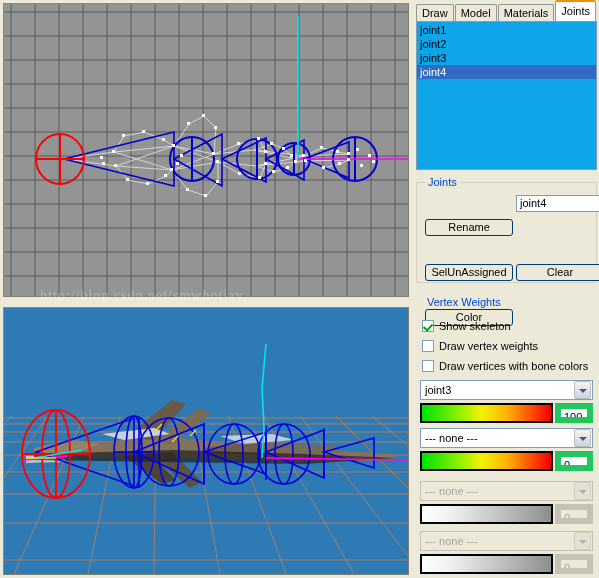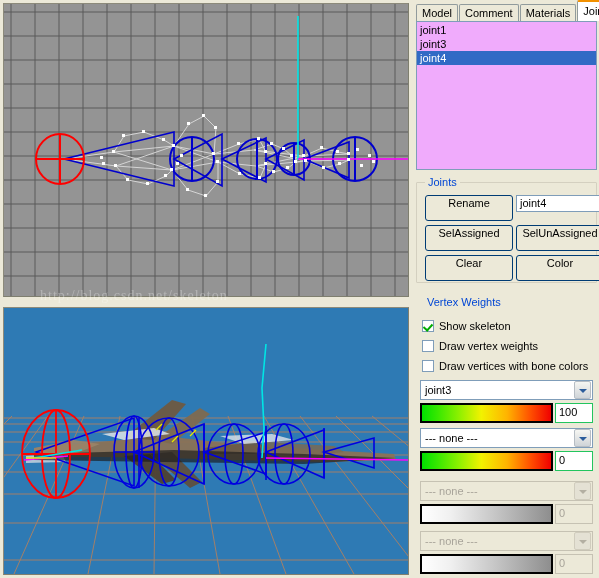--- a/index.html
+++ b/index.html
@@ -93,21 +93,21 @@
     position: relative;
     z-index: 3;
     font-weight: normal;
   }
 
   
   #joint-list {
     position: absolute;
     left: 2px; top: 21px;
     width: 181px; height: 149px;
-    background: #f0abfc;
+    background: #0ea5e9;
     border: 1px solid #7f9db9;
     overflow: hidden;
     padding: 1px 0 0 0;
   }
   .list-item {
     height: 14px;
     line-height: 14px;
     padding-left: 3px;
     font-size: 11px;
     white-space: nowrap;
@@ -141,31 +141,32 @@
 
   
   .btn-grid {
     position: absolute;
     left: 8px; top: 12px;
     display: grid;
     grid-template-columns: 88px 88px;
     grid-gap: 4px 3px;
   }
   .btn {
-    height: 26px;
+    height: 17px;
     line-height: 15px;
     text-align: center;
     font-size: 11px;
     background: #ece9d8;
     border: 1px solid #003c74;
     border-radius: 3px;
     color: #000;
     cursor: default;
     white-space: nowrap;
     overflow: hidden;
+    margin-top: 24px;
   }
   .txtfield {
     height: 17px;
     line-height: 15px;
     background: #fff;
     border: 1px solid #7f9db9;
     padding-left: 3px;
     font-size: 11px;
     color: #000;
     text-align: left;
@@ -259,21 +260,21 @@
       #00e000 0%, #37e800 12%, #8af000 28%,
       #f2f200 46%, #ffb300 66%, #ff5000 84%, #f00000 100%);
   }
   .gradbar.gray {
     background: linear-gradient(to right, #ffffff 0%, #f0f0f0 22%, #c8c8c8 55%, #8e8e8e 100%);
   }
   .valbox {
     width: 38px;
     margin-left: 2px;
     background: #fff;
-    border: 1px solid #22c55e;
+    border: 6px solid #22c55e;
     font-size: 11px;
     line-height: 17px;
     padding-left: 3px;
     color: #000;
     overflow: hidden;
     white-space: nowrap;
   }
   .valbox.disabled { background: #ece9d8; border-color: #c6c2b3; color: #a8a49a; }
 </style>
 </head>
@@ -405,21 +406,21 @@
         <rect x="364" y="150" width="3" height="3"></rect>
           <rect x="368" y="156" width="3" height="3"></rect>
         <rect x="176" y="150" width="3" height="3"></rect>
           <rect x="172" y="158" width="3" height="3"></rect>
         <rect x="96" y="152" width="3" height="3"></rect>
           <rect x="98" y="158" width="3" height="3"></rect>
       </g>
     </svg>
   </div>
 
-  <div class="watermark">http://blog.csdn.net/skeleton</div>
+  <div class="watermark">http://blog.csdn.net/smwhotjay</div>
 
   <div class="viewport-outer" id="viewport-bottom">
     <svg class="vp-canvas" viewBox="0 0 404 266" preserveAspectRatio="none">
       <rect x="0" y="0" width="404" height="266" fill="#2e7ab4"></rect>
 
       <g stroke="#b08060" stroke-width="1" fill="none" opacity="0.9">
         <line x1="0" y1="110" x2="404" y2="110"></line>
         <line x1="0" y1="116" x2="404" y2="116"></line>
         <line x1="0" y1="124" x2="404" y2="124"></line>
         <line x1="0" y1="134" x2="404" y2="134"></line>
@@ -494,38 +495,38 @@
         <path d="M152,122 L158,116"></path>
           <path d="M168,134 L174,128"></path>
           <path d="M186,128 L192,122"></path>
       </g>
     </svg>
   </div>
 
   <div id="right-panel">
 
     <div id="tabstrip">
+      <div class="tab">Draw</div>
       <div class="tab">Model</div>
-      <div class="tab">Comment</div>
       <div class="tab">Materials</div>
       <div class="tab active">Joints</div>
     </div>
 
     <div id="joint-list">
       <div class="list-item">joint1</div>
+      <div class="list-item">joint2</div>
       <div class="list-item">joint3</div>
       <div class="list-item selected">joint4</div>
     </div>
 
     <div class="groupbox" id="gb-joints">
       <div class="gb-title">Joints</div>
       <div class="btn-grid">
         <div class="btn">Rename</div>
         <div class="txtfield">joint4</div>
-        <div class="btn">SelAssigned</div>
         <div class="btn">SelUnAssigned</div>
         <div class="btn">Clear</div>
         <div class="btn">Color</div>
       </div>
     </div>
 
     <div class="groupbox" id="gb-weights">
       <div class="gb-title">Vertex Weights</div>
     </div>
 

